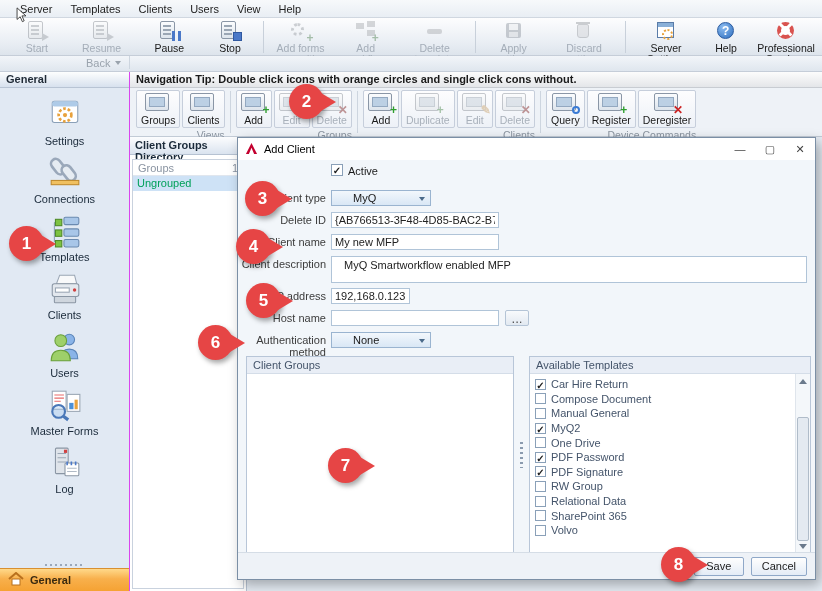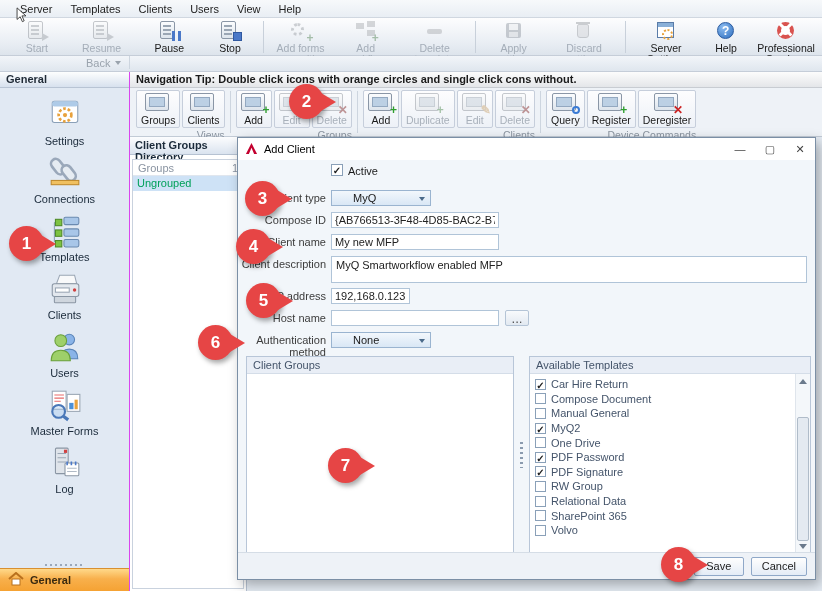--- a/index.html
+++ b/index.html
@@ -139,21 +139,21 @@
   }
   .dlg-title { height:22px; background:#fff; display:flex; align-items:center; padding-left:7px; gap:6px; }
   .dlg-title .t { color:#000; }
   .dlg-controls { margin-left:auto; display:flex; height:22px; }
   .dlg-ctl { width:30px; text-align:center; line-height:22px; color:#444; font-size:11px; }
   .dlg-form { position:absolute; left:0; top:26px; right:8px; }
   .frow { display:flex; align-items:flex-start; margin-bottom:6px; }
   .flabel { width:88px; text-align:right; margin-right:5px; color:#3c3c3c; padding-top:2px; flex:none; }
   .tx { height:16px; border:1px solid #b0c4d8; background:#fff; color:#222;
     font:11px "Liberation Sans", sans-serif; padding:0 3px; }
-  .ta { height:27px; border:1px solid #b0c4d8; background:#fff; color:#222; padding:2px 4px; }
+  .ta { height:27px; border:1px solid #b0c4d8; background:#fff; color:#222; padding:2px 12px; }
   .dd { height:16px; border:1px solid #9ab4d0; background:linear-gradient(#f2f7fc,#d9e7f5);
     display:flex; align-items:center; padding:0 21px; position:relative; color:#1a1a1a; }
   .dd::after { content:""; position:absolute; right:5px; top:6px;
     border-top:4px solid #4a6a8a; border-left:3.5px solid transparent; border-right:3.5px solid transparent; }
   .cb { width:12px; height:12px; border:1px solid #8aa0b8; background:#fff; display:inline-block;
     font-size:10px; line-height:11px; text-align:center; color:#1a1a1a; font-weight:bold; flex:none; }
   .browse { width:24px; height:16px; margin-left:6px; border:1px solid #b4c4d6;
     background:linear-gradient(#f8fafc,#e2e9f1); border-radius:2px; color:#555; line-height:13px; text-align:center; }
   .panels { position:absolute; left:8px; top:218px; width:565px; height:198px; display:flex; }
   .panel { border:1px solid #b8c6d8; background:#fff; display:flex; flex-direction:column; }
@@ -518,21 +518,21 @@
       <span class="cb">✓</span>
       <span style="margin-left:5px;padding-top:1px">Active</span>
     </div>
     <div class="frow">
       <span class="flabel">Client type</span>
       <div class="dd" style="width:100px">
         <span>MyQ</span>
       </div>
     </div>
     <div class="frow">
-      <span class="flabel">Compose ID</span>
+      <span class="flabel">Delete ID</span>
       <input class="tx" style="width: 168px;" value="{AB766513-3F48-4D85-BAC2-B72F6F680053}">
     </div>
     <div class="frow">
       <span class="flabel">Client name</span>
       <input class="tx" style="width: 168px;" value="My new MFP">
     </div>
     <div class="frow" style="margin-bottom:5px">
       <span class="flabel">Client description</span>
       <div class="ta" style="width:478px">MyQ Smartworkflow enabled MFP</div>
     </div>

